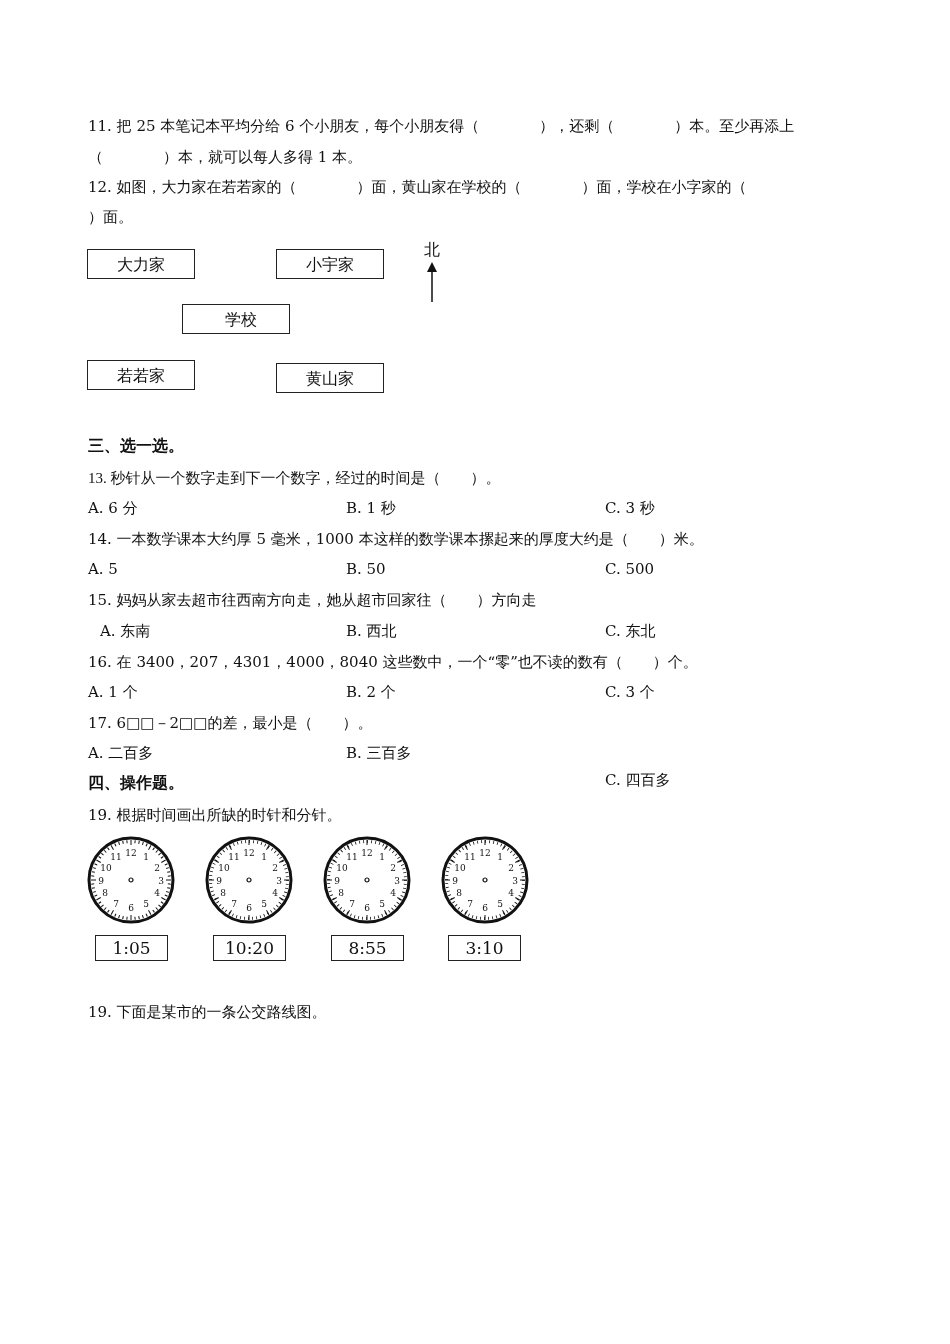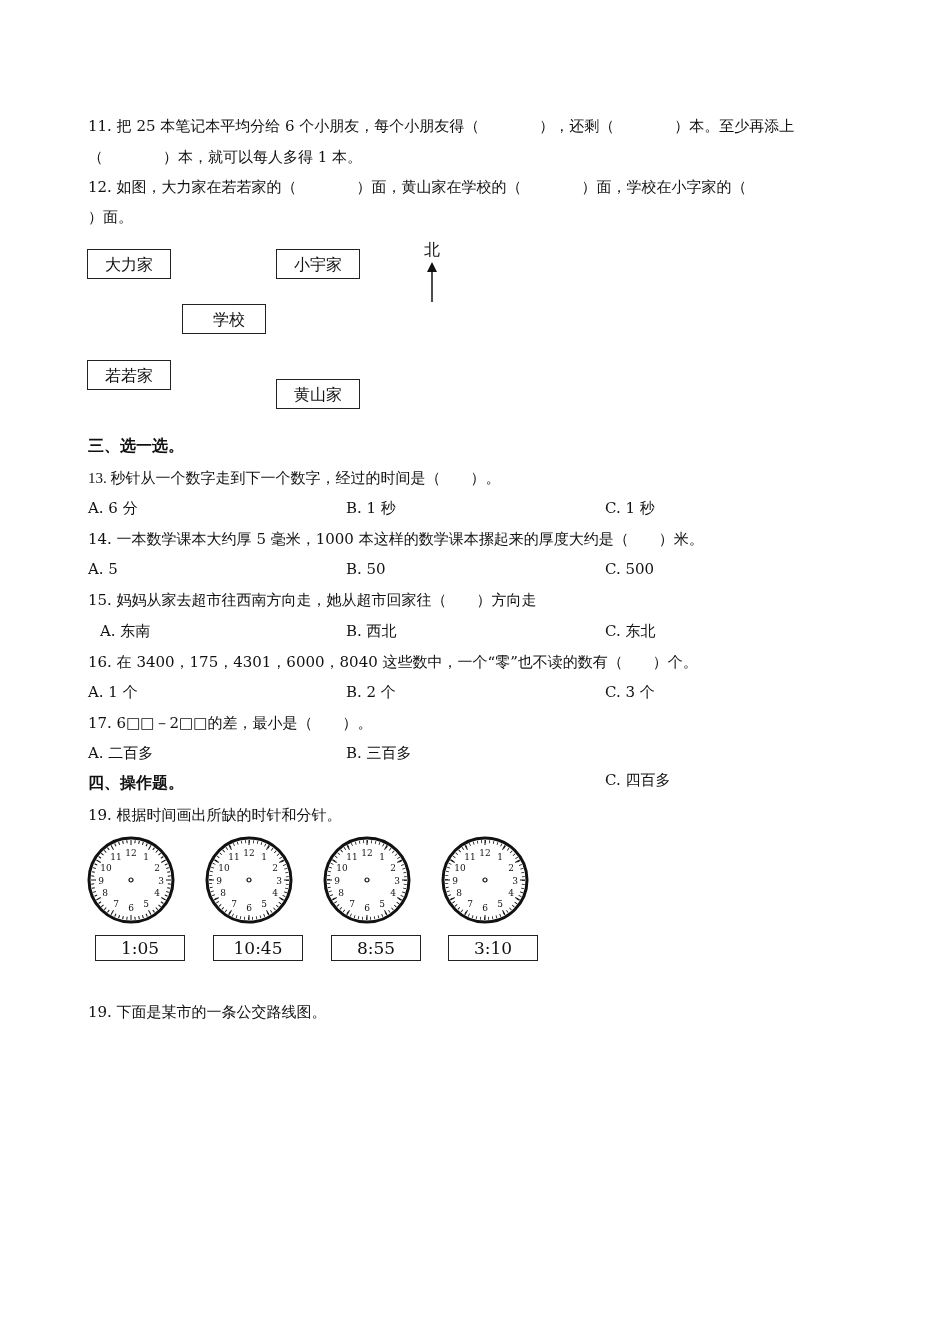--- a/index.html
+++ b/index.html
@@ -1,67 +1,67 @@
 <!DOCTYPE html>
 <html><head>
 <meta charset="utf-8">
 <style>
   html, body { margin:0; padding:0; background:#ffffff; }
   body { width:950px; height:1344px; position:relative; overflow:hidden;
          font-family: "DejaVu Serif", "Liberation Serif", serif; color:#111; }
   .line { position:absolute; left:88px; font-size:15px; white-space:nowrap; line-height:20px; }
   .opt { position:absolute; font-size:15px; white-space:nowrap; line-height:20px; }
   .heading { position:absolute; left:88px; font-size:16px; font-weight:bold; font-family:"DejaVu Sans","Liberation Sans",sans-serif; }
-  .mapbox { position:absolute; border:1.5px solid #222; width:84px; height:30px;
+  .mapbox { position:absolute; border:1.5px solid #222; width:108px; height:30px;
             text-align:center; line-height:30px; font-size:16px;
             font-family:"DejaVu Sans","Liberation Sans",sans-serif; box-sizing:border-box; }
   .north { position:absolute; left:424px; top:240px; font-size:16px; font-family:"DejaVu Sans","Liberation Sans",sans-serif; }
   .clock { position:absolute; top:835px; width:90px; height:90px; }
-  .timebox { position:absolute; top:935px; width:90px; height:26px; border:1.5px solid #222;
+  .timebox { position:absolute; top:935px; width:73px; height:26px; border:1.5px solid #222;
              box-sizing:border-box; text-align:center; line-height:24px; font-size:17px; }
 </style>
 </head>
 <body>
 
 <div class="line" style="top:116px;">11. 把 25 本笔记本平均分给 6 个小朋友，每个小朋友得（　　　　），还剩（　　　　）本。至少再添上</div>
 <div class="line" style="top:147px;">（　　　　）本，就可以每人多得 1 本。</div>
 <div class="line" style="top:177px;">12. 如图，大力家在若若家的（　　　　）面，黄山家在学校的（　　　　）面，学校在小字家的（</div>
 <div class="line" style="top:207px;">）面。</div>
 
 <div>
   <div class="mapbox" style="left:87px;top:249px;">大力家</div>
   <div class="mapbox" style="left:276px;top:249px;">小宇家</div>
   <div class="mapbox" style="left:182px;top:304px;padding-left:10px;">学校</div>
   <div class="mapbox" style="left:87px;top:360px;">若若家</div>
-  <div class="mapbox" style="left:276px;top:379px;">黄山家</div>
+  <div class="mapbox" style="left:276px;top:363px;">黄山家</div>
   <div class="north">北</div>
   <svg style="position:absolute;left:424px;top:262px;" width="16" height="40">
     <polygon points="8,0 3,10 13,10" fill="#111"></polygon>
     <line x1="8" y1="8" x2="8" y2="40" stroke="#111" stroke-width="1.5"></line>
   </svg>
 </div>
 
 <div class="heading" style="top:436px;">三、选一选。</div>
 
 <div class="line" style="top:468px;font-family:Liberation Serif, serif;">13. 秒针从一个数字走到下一个数字，经过的时间是（　　）。</div>
 <div class="opt" style="left:88px;top:498px;">A. 6 分</div>
 <div class="opt" style="left:346px;top:498px;">B. 1 秒</div>
-<div class="opt" style="left:605px;top:498px;">C. 1 秒</div>
+<div class="opt" style="left:605px;top:498px;">C. 3 秒</div>
 
 <div class="line" style="top:529px;">14. 一本数学课本大约厚 5 毫米，1000 本这样的数学课本摞起来的厚度大约是（　　）米。</div>
 <div class="opt" style="left:88px;top:559px;">A.  5</div>
 <div class="opt" style="left:346px;top:559px;">B.  50</div>
 <div class="opt" style="left:605px;top:559px;">C.  500</div>
 
 <div class="line" style="top:590px;">15. 妈妈从家去超市往西南方向走，她从超市回家往（　　）方向走</div>
 <div class="opt" style="left:100px;top:621px;">A. 东南</div>
 <div class="opt" style="left:346px;top:621px;">B. 西北</div>
 <div class="opt" style="left:605px;top:621px;">C. 东北</div>
 
-<div class="line" style="top:652px;">16. 在 3400，175，4301，6000，8040 这些数中，一个“零”也不读的数有（　　）个。</div>
+<div class="line" style="top:652px;">16. 在 3400，207，4301，4000，8040 这些数中，一个“零”也不读的数有（　　）个。</div>
 <div class="opt" style="left:88px;top:682px;text-align:center;">A. 1 个</div>
 <div class="opt" style="left:346px;top:682px;">B. 2 个</div>
 <div class="opt" style="left:605px;top:682px;">C. 3 个</div>
 
 <div class="line" style="top:713px;">17. 6□□－2□□的差，最小是（　　）。</div>
 <div class="opt" style="left:88px;top:743px;">A.  二百多</div>
 <div class="opt" style="left:346px;top:743px;">B.  三百多</div>
 <div class="opt" style="left:605px;top:743px;margin-top:27px;">C.  四百多</div>
 
 <div class="heading" style="top:773px;">四、操作题。</div>
@@ -241,17 +241,17 @@
       <text x="-15" y="27">7</text>
     <text x="-26" y="16">8</text>
       <text x="-30" y="4">9</text>
       <text x="-25" y="-9">10</text>
       <text x="-15" y="-20">11</text>
   </g>
   <circle r="2" fill="none" stroke="#111" stroke-width="1.2"></circle>
 </svg>
 
 <div class="timebox" style="left:95px;">1:05</div>
-<div class="timebox" style="left:213px;">10:45</div>
+<div class="timebox" style="left:213px;">10:20</div>
 <div class="timebox" style="left:331px;">8:55</div>
 <div class="timebox" style="left:448px;">3:10</div>
 
 <div class="line" style="top:1002px;">19. 下面是某市的一条公交路线图。</div>
 
 </body></html>

